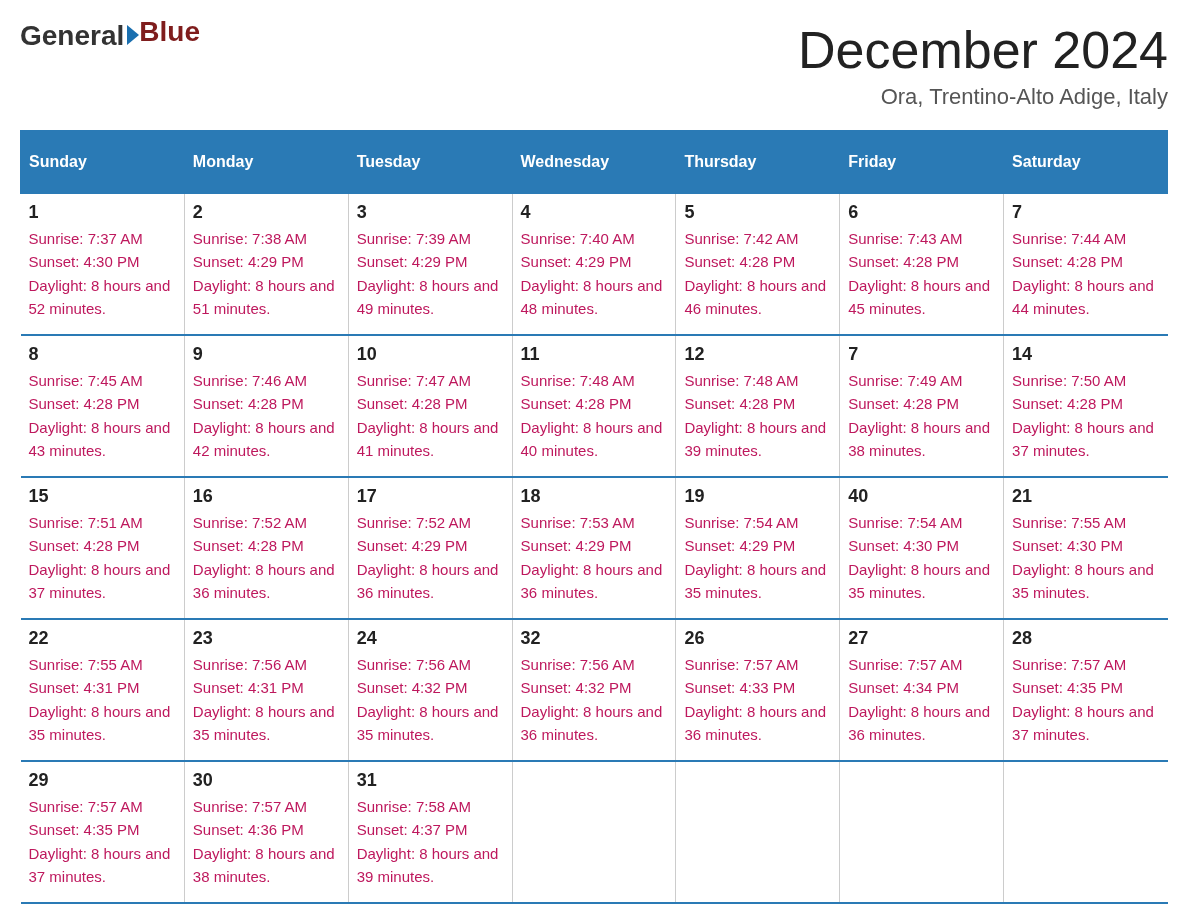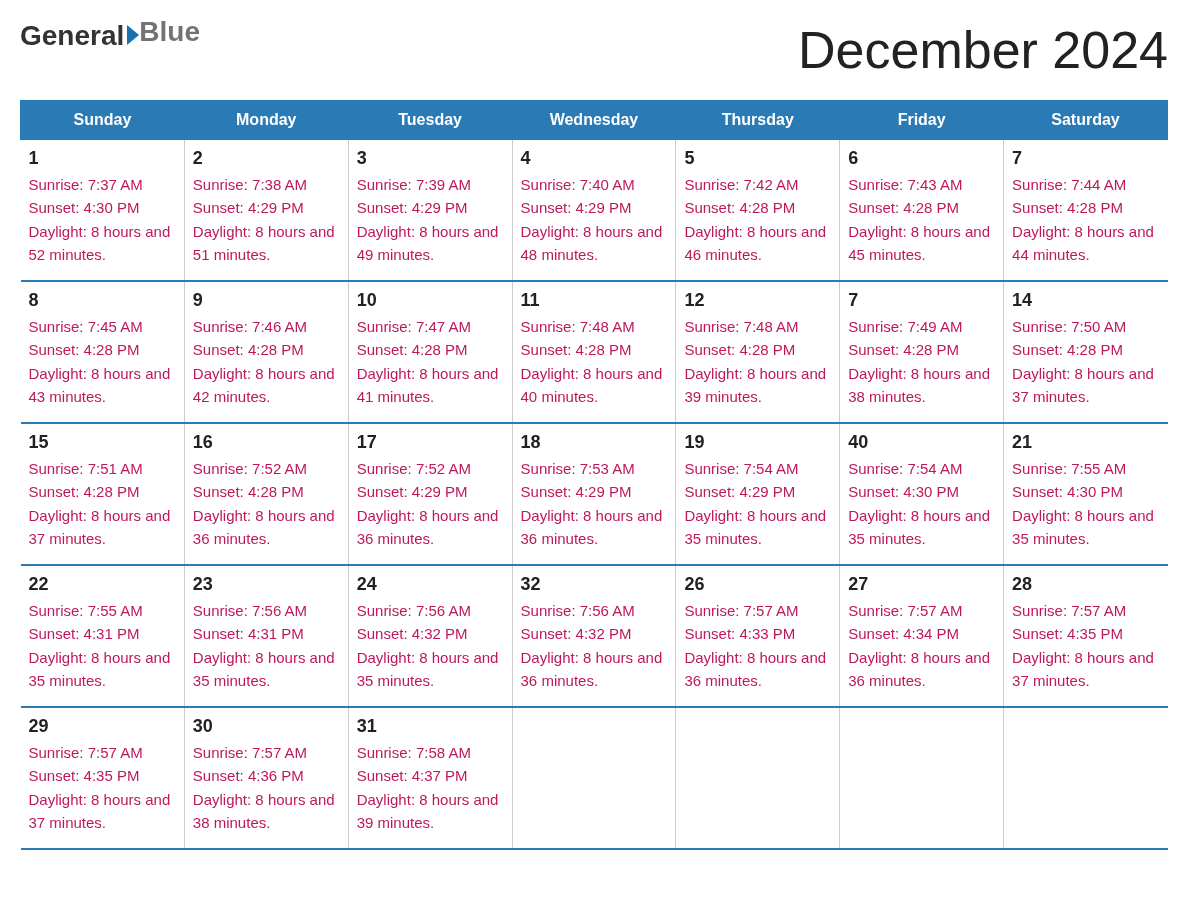--- a/index.html
+++ b/index.html
@@ -32,21 +32,21 @@
       height: 0;
       border-left: 12px solid #1a6faf;
       border-top: 10px solid transparent;
       border-bottom: 10px solid transparent;
       margin-left: 3px;
       margin-top: -2px;
     }
     .logo-blue {
       font-size: 28px;
       font-weight: bold;
-      color: #737373;
+      color: #7f1d1d;
       margin-top: -4px;
     }
     .title-block {
       text-align: right;
     }
     .month-year {
       font-size: 52px;
       font-weight: normal;
       color: #222;
     }
@@ -60,22 +60,22 @@
       border-collapse: collapse;
       table-layout: fixed;
     }
     thead tr {
       background-color: #2a7ab5;
     }
     thead th {
       color: #fff;
       font-size: 16px;
       font-weight: bold;
-      padding: 10px 8px;
-      text-align: center;
+      padding: 22px 8px;
+      text-align: left;
       border: 1px solid #2a7ab5;
     }
     tbody tr {
       border-bottom: 2px solid #2a7ab5;
     }
     tbody td {
       vertical-align: top;
       padding: 8px 8px 14px 8px;
       border-right: 1px solid #ccc;
       font-size: 13px;
@@ -104,20 +104,21 @@
 <div class="header">
   <div class="logo">
     <div class="logo-general">
       <span>General</span>
       <div class="logo-arrow"></div>
     </div>
     <div class="logo-blue">Blue</div>
   </div>
   <div class="title-block">
     <div class="month-year">December 2024</div>
+    <div class="location">Ora, Trentino-Alto Adige, Italy</div>
   </div>
 </div>
 
 <table>
   <thead>
     <tr>
     <th>Sunday</th>
         <th>Monday</th>
         <th>Tuesday</th>
         <th>Wednesday</th>

